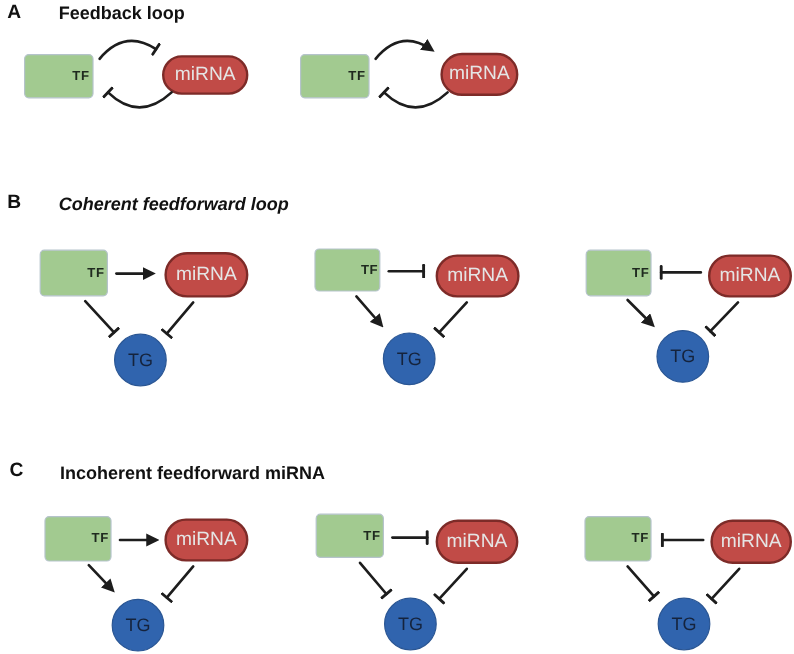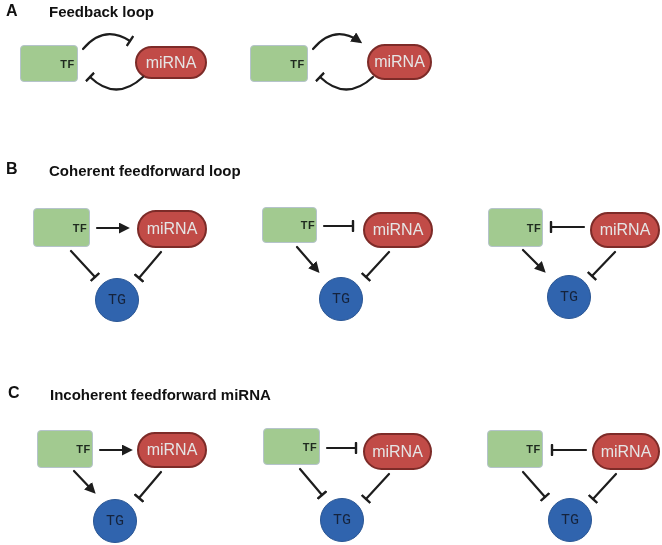--- a/index.html
+++ b/index.html
@@ -32,37 +32,37 @@
   .mirna{
     background:var(--mirna-fill,#c14b47);
     border:2px solid var(--mirna-border,#7d2b28);
     border-radius:999px;
     font-size:16px;color:#e5e5e5;
   }
   .tg{
     background:var(--tg-fill,#3064ae);
     border:1px solid #2a5694;
     border-radius:50%;
-    font-size:15px;color:#15233c;font-family:Liberation Mono, monospace;
+    font-size:15px;color:#15233c;
   }
   svg.edges{position:absolute;left:0;top:0;pointer-events:none;}
   path.edge{stroke:var(--edge,#1d1d1d);stroke-width:2.2;fill:none;stroke-linecap:round;}
   #m-arrow path{fill:var(--edge,#1d1d1d);}
   #m-tbar path{stroke:var(--edge,#1d1d1d);stroke-width:2.4;fill:none;stroke-linecap:round;}
 </style>
 </head>
 <body>
 
 <div class="figure">
 
   <span class="panel-label" style="left:6px;top:2px;">A</span>
   <span class="panel-title" style="left:49px;top:3px;">Feedback loop</span>
 
   <span class="panel-label" style="left:6px;top:160px;">B</span>
-  <span class="panel-title" style="left:49px;top:162px;">Coherent feedforward loop</span>
+  <span class="panel-title" style="left:49px;top:162px;font-style:italic;">Coherent feedforward loop</span>
 
   <span class="panel-label" style="left:8px;top:384px;">C</span>
   <span class="panel-title" style="left:50px;top:386px;">Incoherent feedforward miRNA</span>
 
   <div class="node tf" style="left:20px;top:45px;width:58px;height:37px;">TF</div>
   <div class="node mirna" style="left:135px;top:46px;width:72px;height:33px;">miRNA</div>
   <div class="node tf" style="left:250px;top:45px;width:58px;height:37px;">TF</div>
   <div class="node mirna" style="left:367px;top:44px;width:65px;height:36px;">miRNA</div>
 
   <div class="node tf" style="left:33px;top:208px;width:57px;height:39px;">TF</div>

